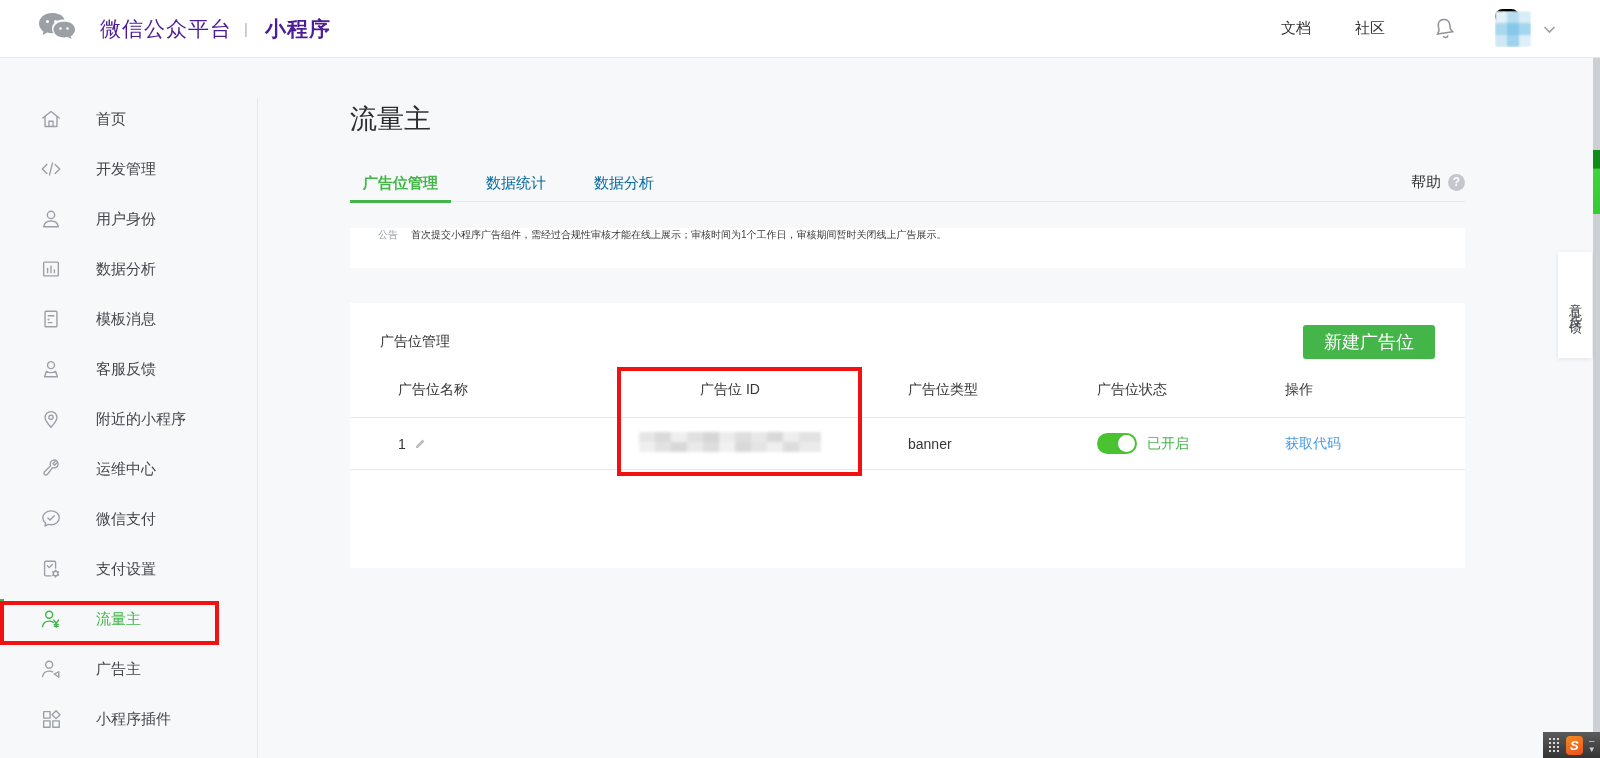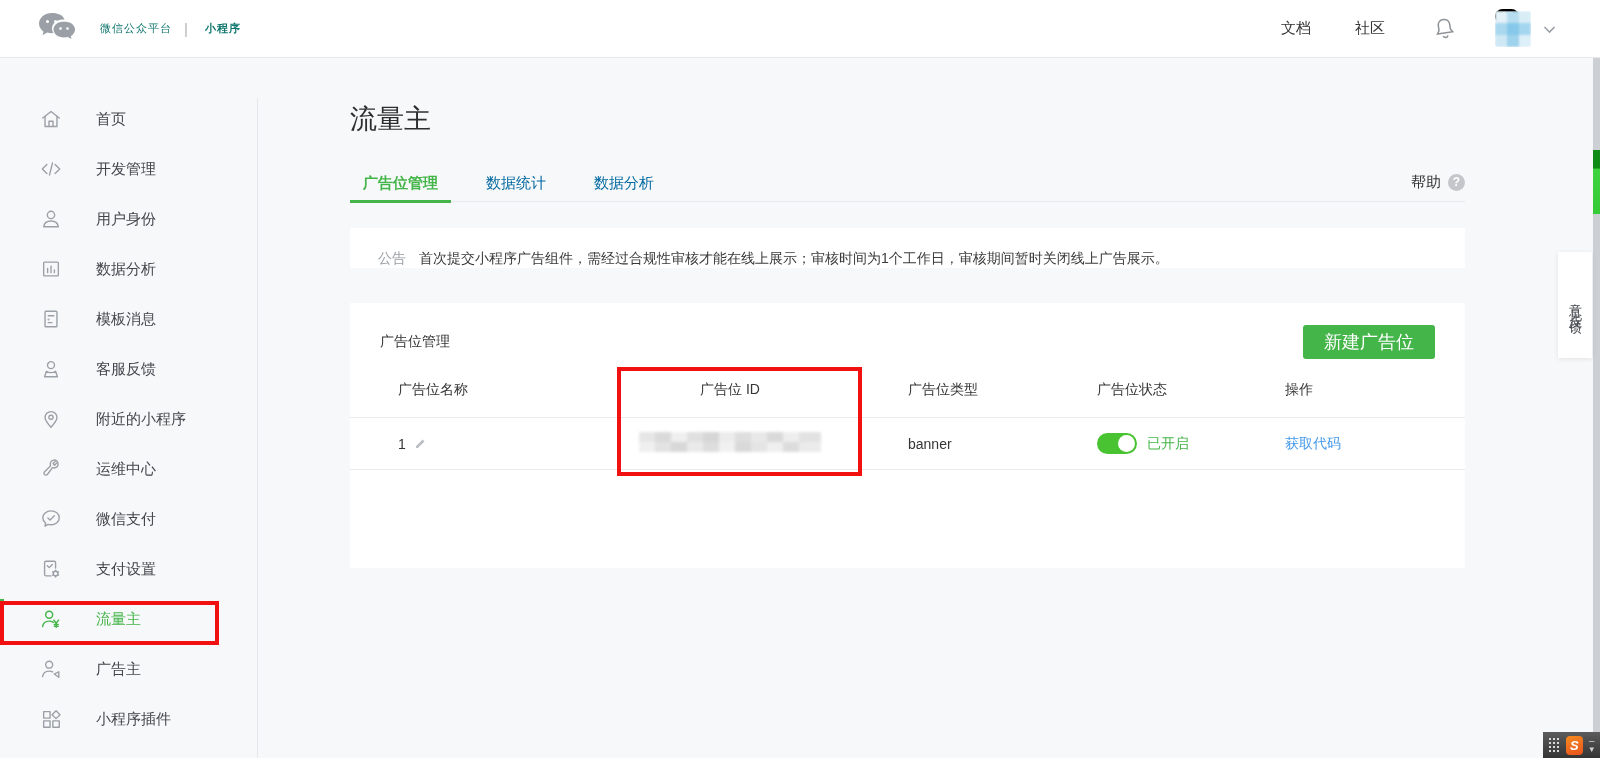--- a/index.html
+++ b/index.html
@@ -10,21 +10,21 @@
     font-family:"Liberation Sans","DejaVu Sans",sans-serif;
     color:#353535;
   }
   
   .hdr {
     position:absolute; top:0; left:0; right:0; height:58px;
     background:#fff; border-bottom:1px solid #e7e9ec;
     display:flex; align-items:center; padding:0 44px 0 36px; z-index:5;
   }
   .brand { display:flex; align-items:center; }
-  .brand-txt { font-size:11px; color:#0f766e; margin-left:20px; letter-spacing:1px; }
+  .brand-txt { font-size:21px; color:#4c1d95; margin-left:20px; letter-spacing:1px; }
   .brand-sep { color:#b0b3b6; margin:0 12px; font-size:15px; }
   .hdr-right { margin-left:auto; display:flex; align-items:center; }
   .hdr-link { font-size:15px; color:#353535; cursor:pointer; margin-left:44px; }
   .bell-wrap { position:relative; margin-left:48px; width:24px; height:26px; cursor:pointer; }
   .badge {
     position:absolute; top:-7px; left:16px;
     background:#000000; color:#fff; font-size:11px; font-weight:bold;
     border-radius:9px; padding:2px 6px; line-height:11px;margin-left:46px;
   }
   .avatar { margin-left:38px; width:36px; height:36px; border-radius:2px; overflow:hidden; cursor:pointer; }
@@ -58,21 +58,21 @@
     content:""; position:absolute; left:0; right:0; bottom:-2px; height:3px; background:#44b549;
   }
   .help { position:absolute; right:0; top:0; height:37px; display:flex; align-items:center; cursor:pointer; }
   .help-label { font-size:15px; color:#353535; margin-right:7px; }
   .qmark {
     width:17px; height:17px; border-radius:50%; background:#c3c7cc; color:#fff;
     font-size:12px; font-weight:bold; text-align:center; line-height:17px;
   }
   .notice {
     margin-top:26px; height:40px; background:#fff;
-    display:flex; align-items:flex-end; padding-left:28px; font-size:14px;
+    display:flex; align-items:flex-start; padding-left:28px; font-size:10px;
   }
   .notice-prefix { color:#9b9ea3; margin-right:13px; }
   .notice-text { color:#3a3a3a; }
   
   .card { margin-top:35px; height:265px; background:#fff; position:relative; }
   .card-head {
     display:flex; justify-content:space-between; align-items:center;
     padding:19px 30px 0 30px; height:59px;
   }
   .card-title { font-size:14px; color:#353535; }

